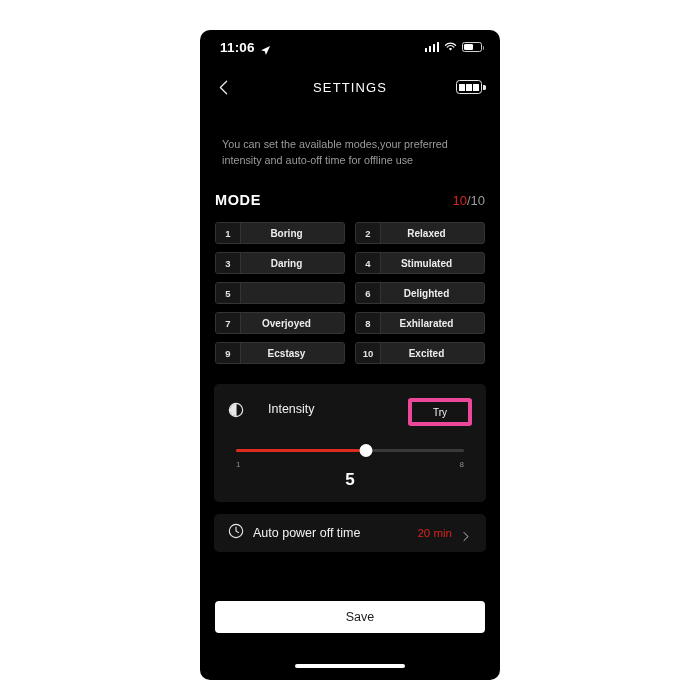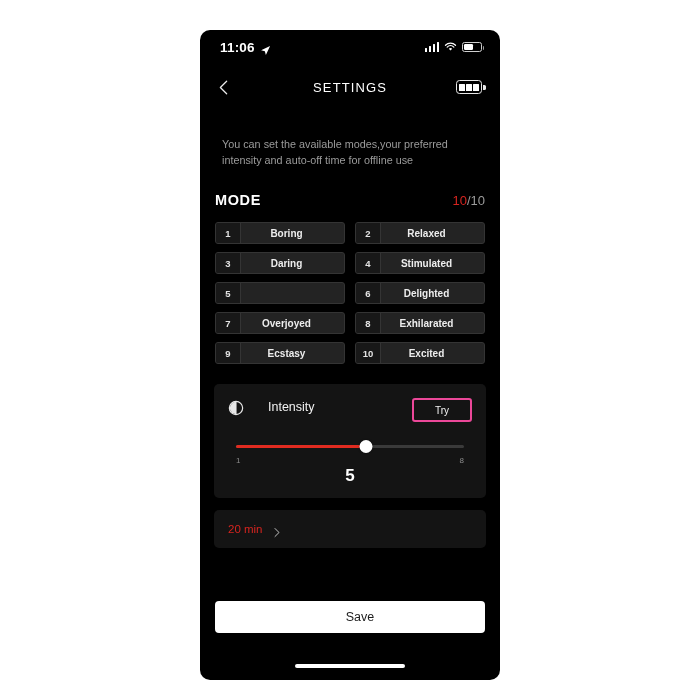--- a/index.html
+++ b/index.html
@@ -244,21 +244,21 @@
     align-items: flex-start;
     gap: 24px;
   }
   .intensity-name {
     color: #f2f2f2;
     font-size: 12.5px;
   }
   .try-btn {
     width: 56px;
     height: 20px;
-    border: 2px solid #ec4899;
+    border: 4px solid #ec4899;
     border-radius: 3px;
     background: transparent;
     color: #f0f0f0;
     font-size: 10px;
     display: flex;
     align-items: center;
     justify-content: center;
     font-family: "Liberation Sans", sans-serif;
   }
   .slider-wrap {
@@ -486,20 +486,29 @@
         <div class="slider-thumb" id="sliderThumb" style="left: 57%;"></div>
       </div>
       <div class="slider-ends">
         <span>1</span>
         <span>8</span>
       </div>
       <div class="slider-value">5</div>
     </div>
 
     <div class="power-card">
+      <div class="power-left">
+        <span>
+          <svg viewBox="0 0 20 20" width="16" height="16">
+            <circle cx="10" cy="10" r="8.3" stroke="#e8e8e8" stroke-width="1.4" fill="none"></circle>
+            <path d="M10 5.2V10l3.2 2" stroke="#e8e8e8" stroke-width="1.4" fill="none" stroke-linecap="round" stroke-linejoin="round"></path>
+          </svg>
+        </span>
+        <span class="power-label">Auto power off time</span>
+      </div>
       <span class="power-value">20 min</span>
       <span class="chev-right">
         <svg viewBox="0 0 12 16" width="8" height="11">
             <path d="M3 2l6 6-6 6" stroke="#d0d0d0" stroke-width="1.4" fill="none" stroke-linecap="round" stroke-linejoin="round"></path>
           </svg>
       </span>
     </div>
 
     <div class="save-btn">Save</div>
     <div class="home-ind"></div>

